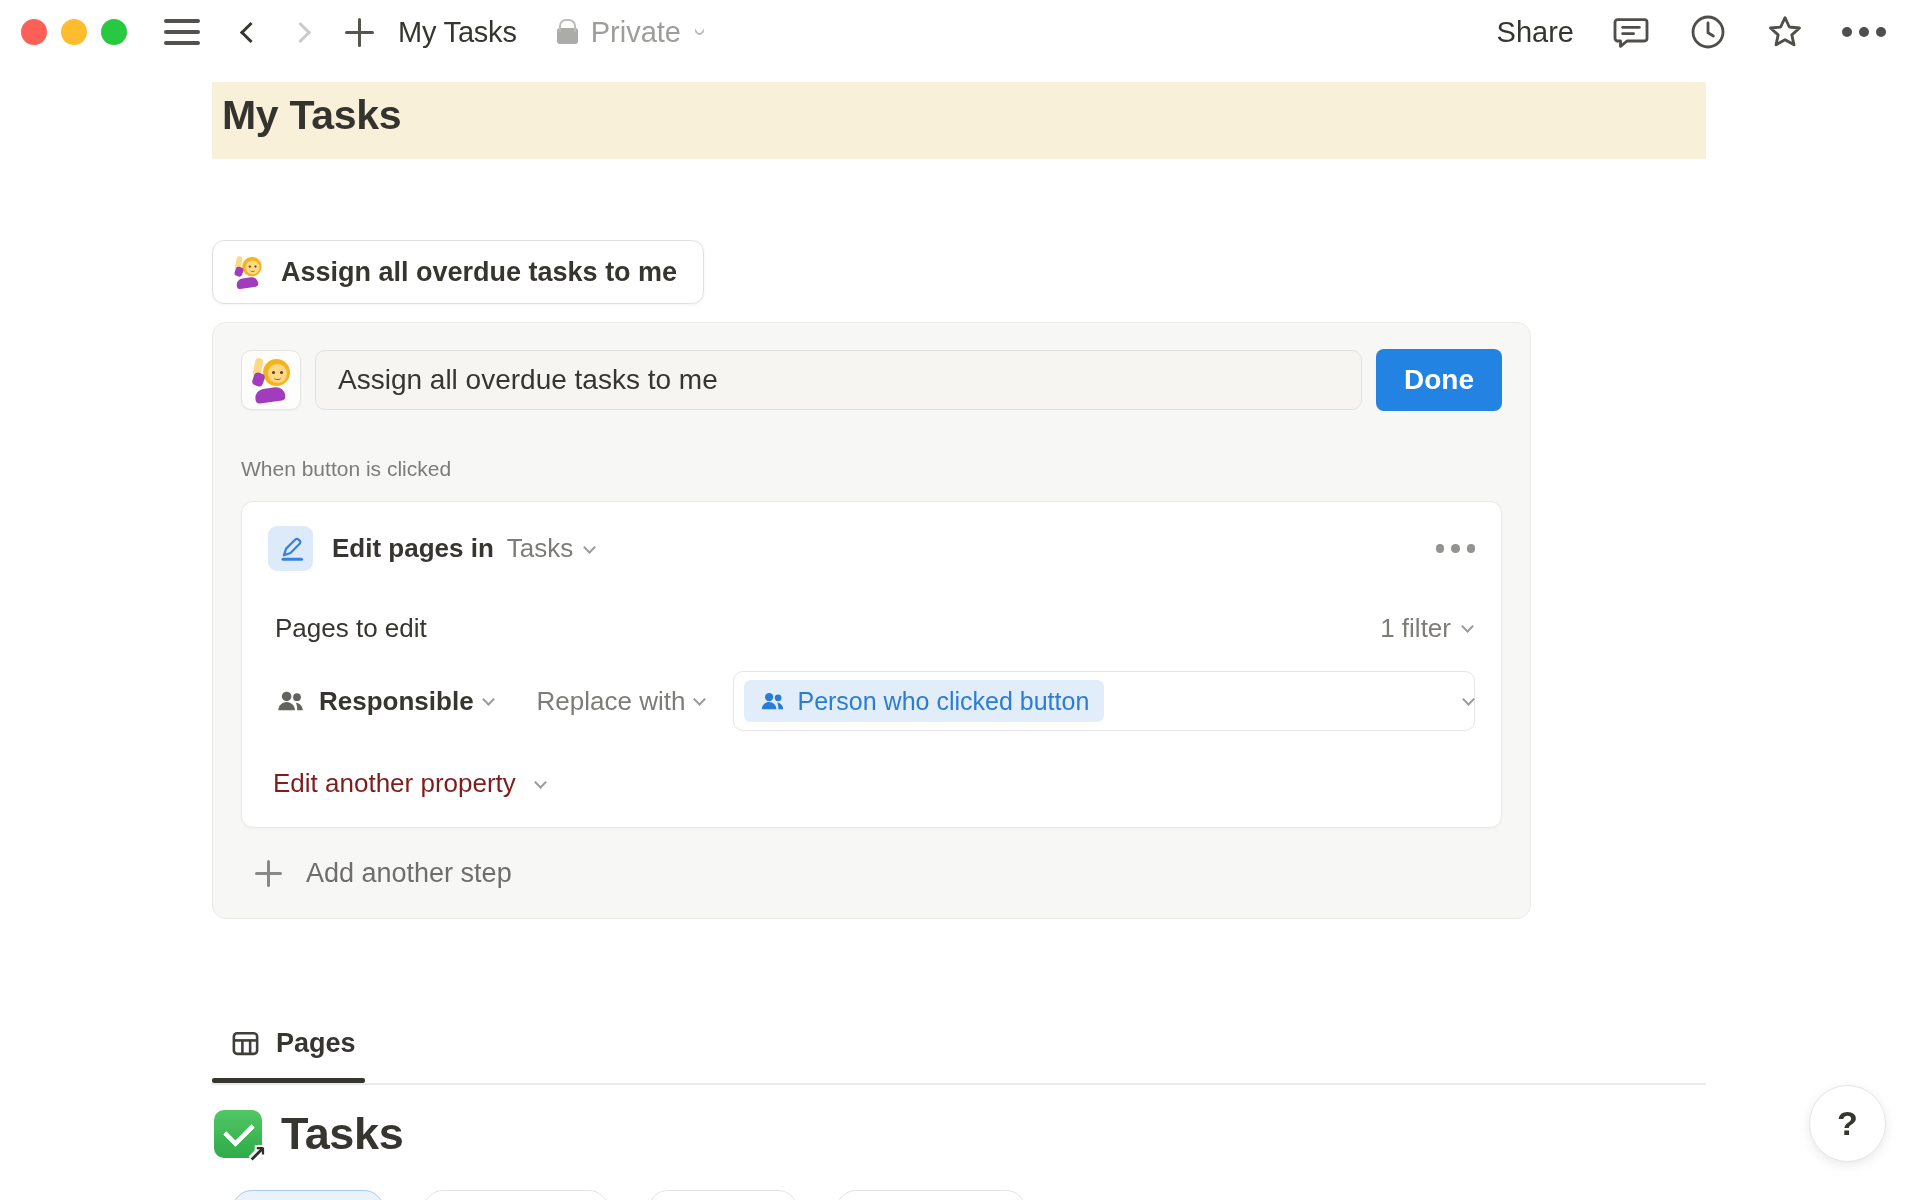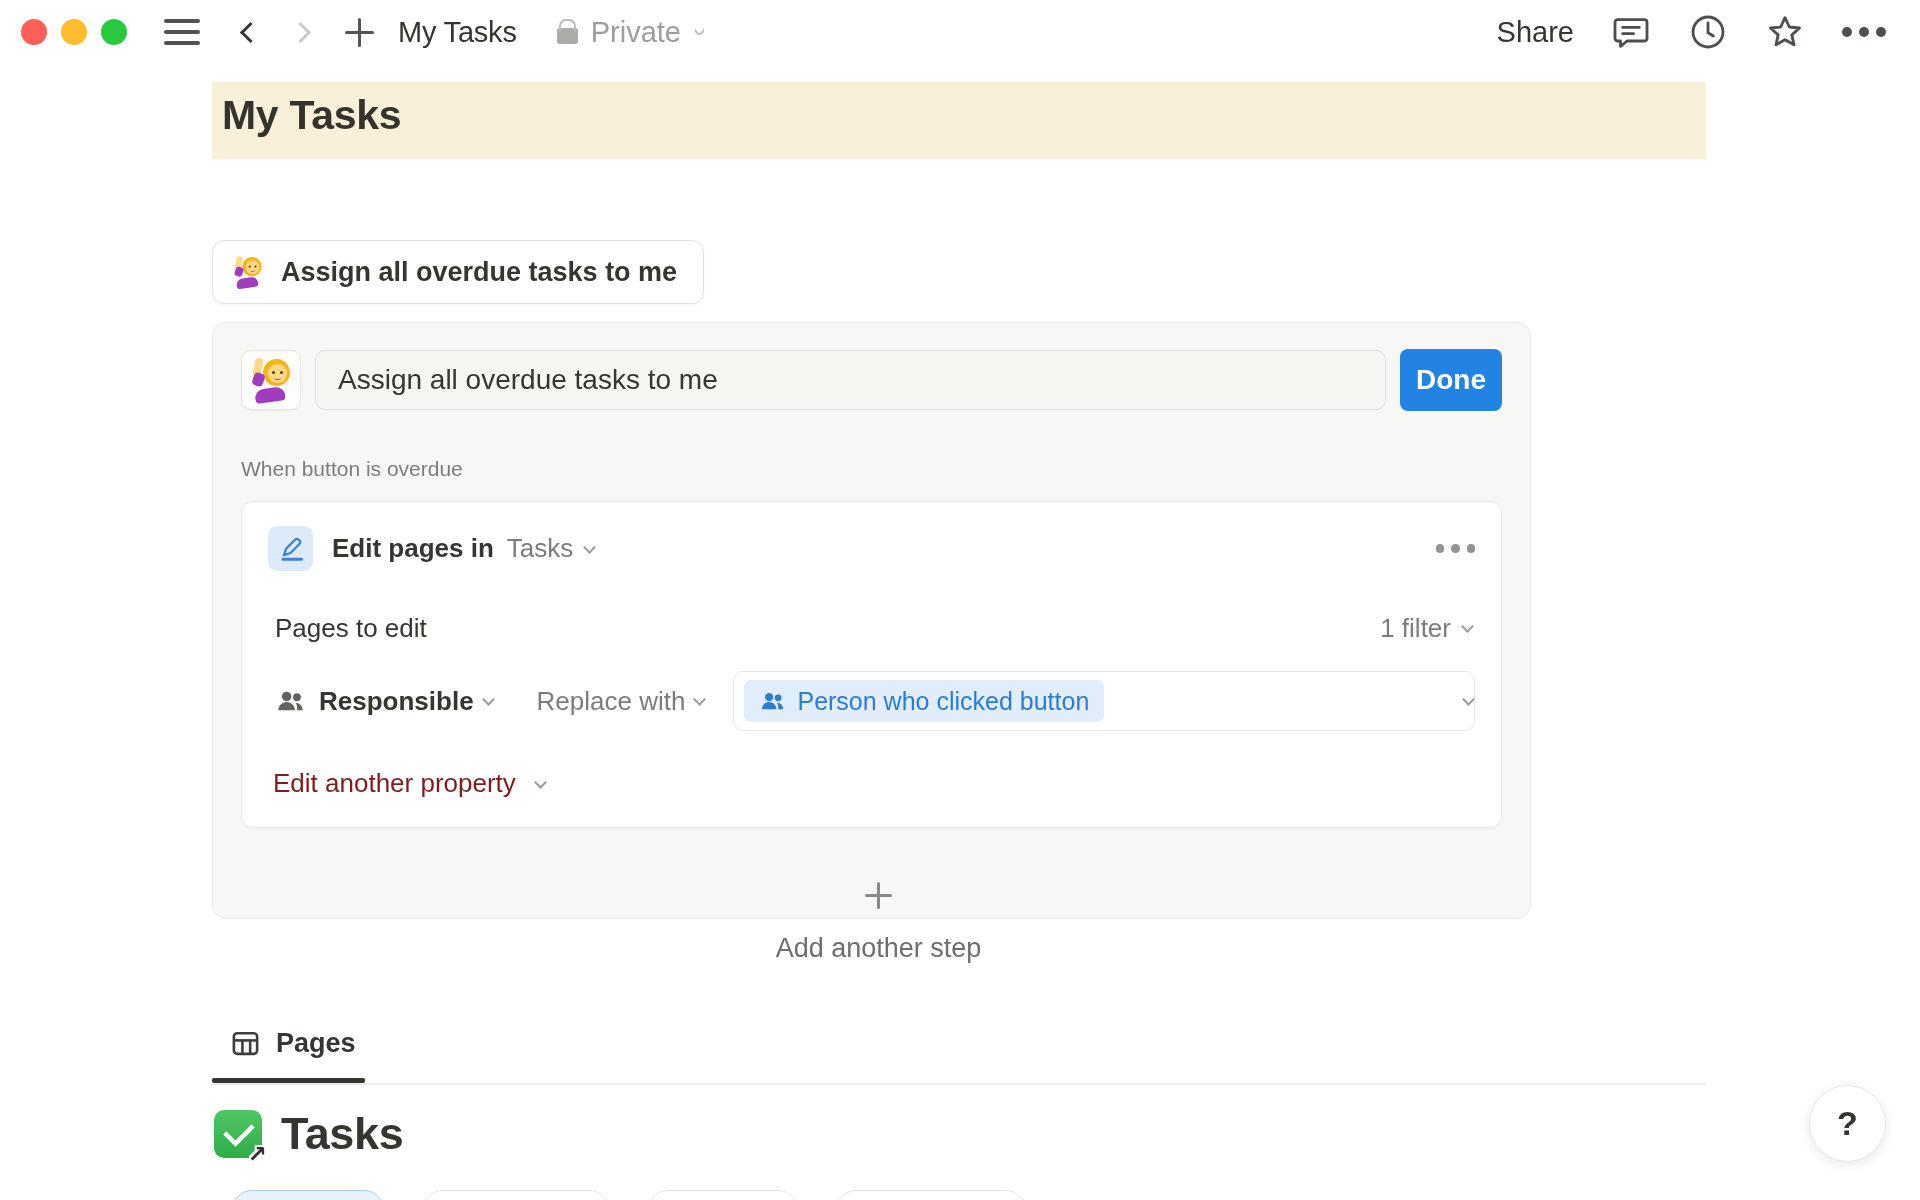--- a/index.html
+++ b/index.html
@@ -66,21 +66,21 @@
   .quick-btn .label{font-size:27px;font-weight:600;color:#37352f;}
 
   
   .panel{position:absolute;left:212px;top:322px;width:1319px;height:597px;background:#f7f7f5;
     border:1px solid #eaeae8;border-radius:14px;padding:26px 28px;}
   .input-row{display:flex;align-items:center;gap:14px;}
   .emoji-btn{width:60px;height:60px;background:#fdfdfc;border:1px solid #e5e4e1;border-radius:10px;
     display:flex;align-items:center;justify-content:center;box-shadow:0 1px 2px rgba(0,0,0,.04);cursor:pointer;}
   .name-input{flex:1;height:60px;background:#f6f5f2;border:1px solid #e2e1de;border-radius:10px;
     padding:0 22px;font-size:28px;color:#37352f;font-family:inherit;outline:none;}
-  .done-btn{width:102px;height:62px;background:#2383e2;border:none;border-radius:8px;color:#fff;
+  .done-btn{width:126px;height:62px;background:#2383e2;border:none;border-radius:8px;color:#fff;
     font-size:28px;font-weight:600;font-family:inherit;cursor:pointer;}
   .trigger-label{margin:46px 0 0 0;font-size:21px;color:#7d7c78;}
 
   .step-card{margin-top:20px;height:327px;background:#fff;border:1px solid #e9e9e7;border-radius:12px;
     padding:24px 26px;box-shadow:0 1px 3px rgba(15,15,15,.03);}
   .step-head{display:flex;align-items:center;}
   .action-icon{width:45px;height:45px;border-radius:9px;background:#ddeafa;display:flex;
     align-items:center;justify-content:center;margin-right:19px;flex:none;}
   .action-label{font-size:26px;font-weight:600;color:#37352f;text-align:center;}
   .action-target{margin-left:13px;font-size:26px;color:#7d7c78;cursor:pointer;}
@@ -99,22 +99,22 @@
   .op-label{margin-left:44px;font-size:26px;color:#7d7c78;cursor:pointer;}
   .value-select{margin-left:29px;flex:1;height:60px;background:#fff;border:1px solid #e7e6e4;
     border-radius:10px;display:flex;align-items:center;padding:0 1px 0 10px;cursor:pointer;}
   .value-chip{height:42px;background:#e1edfb;border-radius:7px;display:flex;align-items:center;
     gap:11px;padding:0 15px;}
   .value-chip .label{font-size:25px;color:#2b7cd3;}
   .value-select > .chev{margin-left:auto;margin-top:-3px;}
   .another-row{margin-top:37px;display:flex;align-items:center;gap:20px;padding-left:5px;
     font-size:26px;color:#7f1d1d;cursor:pointer;}
   .another-row .chev{margin-top:-3px;}
-  .add-step{margin-top:54px;margin-left:14px;display:flex;align-items:center;gap:24px;
-    font-size:27px;color:#6f6e6a;cursor:pointer;flex-direction:column;}
+  .add-step{margin-top:30px;margin-left:14px;display:flex;align-items:center;gap:24px;
+    font-size:27px;color:#6f6e6a;cursor:pointer;}
   .addplus{position:relative;width:27px;height:27px;flex:none;}
   .addplus::before{content:'';position:absolute;left:0;top:12px;width:27px;height:2.8px;background:#8a8986;border-radius:2px;}
   .addplus::after{content:'';position:absolute;left:12px;top:0;width:2.8px;height:27px;background:#8a8986;border-radius:2px;}
 
   
   .view-tab{position:absolute;left:212px;top:1023px;width:153px;height:40px;display:flex;
     align-items:center;gap:15px;padding-left:18px;cursor:pointer;}
   .view-tab .label{font-size:27px;font-weight:600;color:#37352f;}
   .divider{position:absolute;left:212px;top:1083px;width:1494px;height:2px;background:#ebebea;}
   .tab-underline{position:absolute;left:212px;top:1078px;width:153px;height:5px;background:#37352f;border-radius:2px;}
@@ -218,21 +218,21 @@
           <span class="he-arm"></span>
           <span class="he-sleeve"></span>
           <span class="he-body"></span>
           <span class="he-face"></span>
         </span>
     </div>
     <input class="name-input" type="text" value="Assign all overdue tasks to me" style="">
     <button class="done-btn">Done</button>
   </div>
 
-  <div class="trigger-label">When button is overdue</div>
+  <div class="trigger-label">When button is clicked</div>
 
   <div class="step-card">
     <div class="step-head">
       <span class="action-icon">
         <svg width="28" height="28" viewBox="0 0 24 24" fill="none" stroke="#3a81dd">
           <path d="M5.9 17.4l1.9-5.7 7.9-7.9a1.9 1.9 0 0 1 2.7 0l1 1a1.9 1.9 0 0 1 0 2.7l-7.8 7.9z" stroke-width="1.9" stroke-linejoin="round"></path>
           <line x1="5.2" y1="20.7" x2="21" y2="20.7" stroke-width="2.6" stroke-linecap="round"></line>
         </svg>
       </span>
       <span class="action-label">Edit pages in</span>

